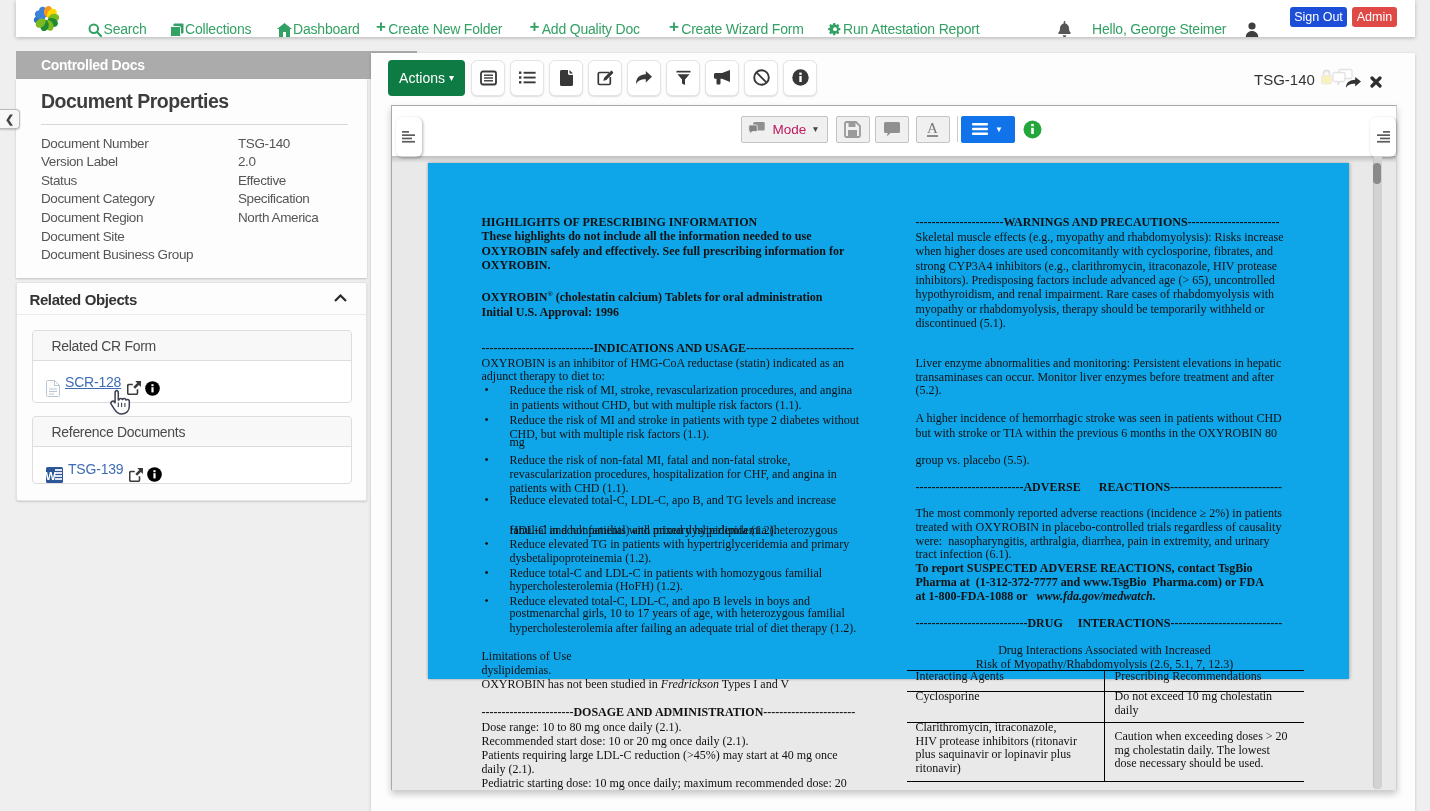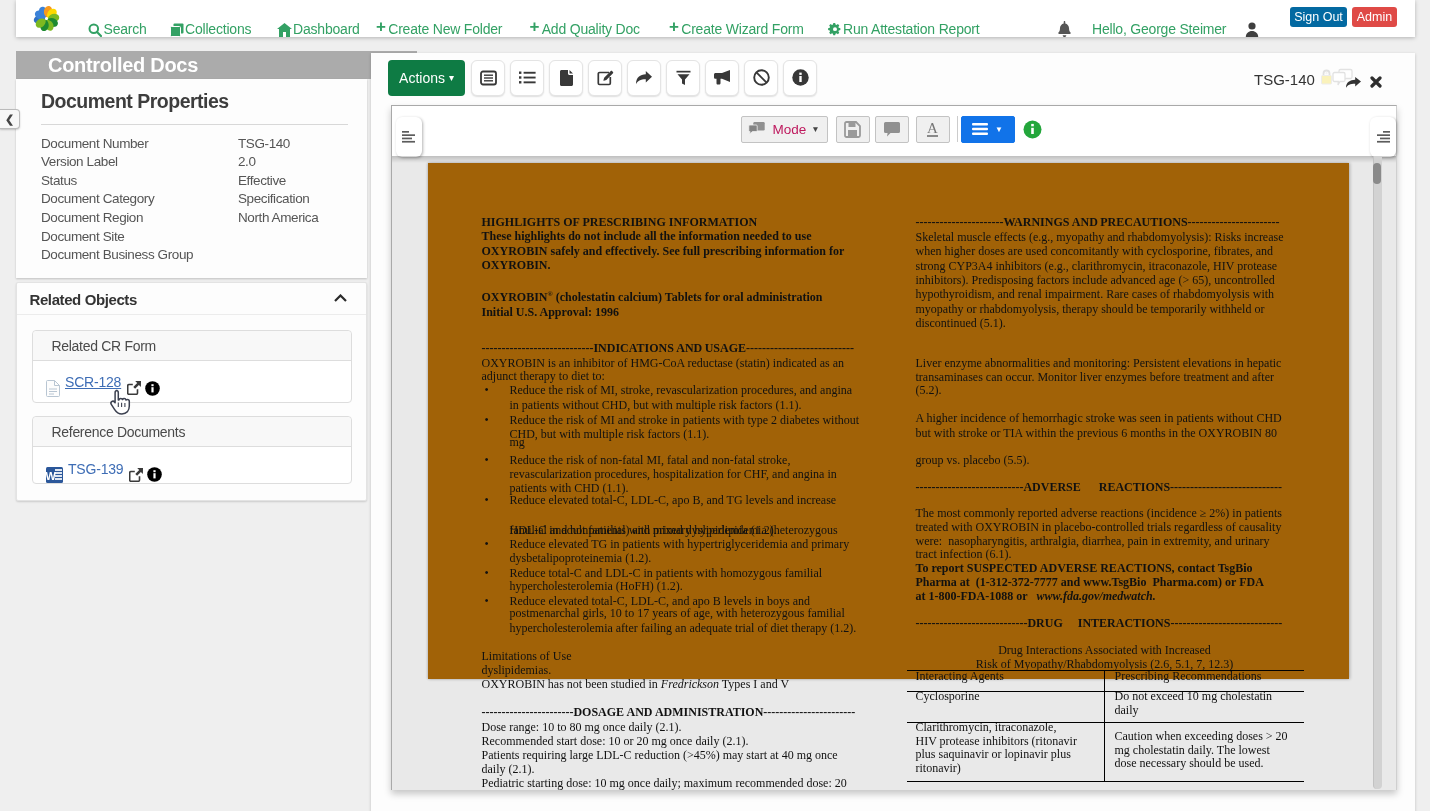--- a/index.html
+++ b/index.html
@@ -8,21 +8,21 @@
 #nav{left:16px;top:0;width:1399px;height:37px;background:#fff;
  box-shadow:0 1px 4px rgba(0,0,0,.25)}
 .nitem{position:absolute;top:0;height:37px;display:flex;align-items:flex-end;
  color:#33a164;font-size:14px;letter-spacing:-0.2px;white-space:nowrap}
 .nitem svg{margin-right:1.5px}
 .plus{font-weight:bold;font-size:17px;margin-right:2.5px;margin-top:-1.5px}
 .nbtn{position:absolute;top:7px;height:20px;border-radius:3px;color:#fff;
  font-size:12.5px;display:flex;align-items:center;justify-content:center}
 
 #sbhdr{left:16px;top:51px;width:401px;height:28px;background:#ababab;
- color:#fff;font-weight:bold;font-size:20px;letter-spacing:-0.3px;line-height:28px;padding-left:32px}
+ color:#fff;font-weight:bold;font-size:14px;letter-spacing:-0.3px;line-height:28px;padding-left:25px}
 #card1{left:16px;top:79px;width:351px;height:199px;background:#fdfdfd;
  box-shadow:0 1px 2px rgba(0,0,0,.2)}
 #dp{left:41px;top:89.5px;font-size:19.5px;font-weight:bold;color:#3d3d3d;letter-spacing:-0.5px}
 #dphr{left:41px;top:123.5px;width:307px;height:1px;background:#d8d8d8}
 .prow{position:absolute;font-size:13.5px;color:#555;letter-spacing:-0.4px}
 #card2{left:16px;top:281.5px;width:351px;height:219px;background:#fdfdfd;
  border:1px solid #e3e3e3;border-radius:2px;box-shadow:0 1px 2px rgba(0,0,0,.15)}
 #ro{left:12.5px;top:8.5px;font-size:15px;font-weight:bold;color:#333;letter-spacing:-0.4px}
 #rohr{left:0;top:31.5px;width:349px;height:1px;background:#ececec}
 .ibox{position:absolute;left:14.5px;width:320px;border:1px solid #ddd;border-radius:4px;background:#fff}
@@ -47,21 +47,21 @@
 #viewer{left:19.5px;top:52.5px;width:1006px;height:685px;border-top:1px solid #a9a9a9;
  border-left:1px solid #a9a9a9;border-right:1px solid #cfcfcf;background:#e9e9e9;box-shadow:0 4px 7px rgba(0,0,0,.22)}
 #vtoolbar{left:0;top:0;width:1004px;height:50px;background:#fff}
 .vbtn{position:absolute;top:9.5px;height:27px;border:1px solid #c3c3c3;border-radius:2px;
  background:#f0f0f0;display:flex;align-items:center;justify-content:center}
 .tab{position:absolute;width:26px;height:40px;top:11px;background:#fff;border-radius:6px;
  box-shadow:1px 1px 3px rgba(0,0,0,.3);display:flex;align-items:center;justify-content:center}
 #canvas{left:0;top:50px;width:1004px;height:635px}
 #canvas .shade{position:absolute;left:0;top:0;width:100%;height:7px;
  background:linear-gradient(rgba(0,0,0,.18),rgba(0,0,0,0))}
-#page{left:36px;top:6.5px;width:921px;height:516px;background:#a16207;
+#page{left:36px;top:6.5px;width:921px;height:516px;background:#0ea5e9;
  box-shadow:1px 0 3px rgba(0,0,0,.25), -1px 0 2px rgba(0,0,0,.12)}
 #strack{left:981px;top:0;width:9px;height:633px;background:#d2d2d2;border-left:1px solid #c2c2c2;border-radius:0 0 4px 4px}
 #sthumb{left:981.5px;top:7px;width:8px;height:21px;background:#8a8a8a;border-radius:4px}
 
 .doc{font-family:"Liberation Serif",serif;color:#111;font-size:12px;white-space:nowrap}
 .doc b{font-weight:bold}
 .col{position:absolute}
 .ln{position:relative}
 .bl{padding-left:28px}
 .bu{position:absolute;left:3px}
@@ -91,21 +91,21 @@
         <path fill="#555" d="M7.5 16c1 0 1.8-.8 1.8-1.8H5.7c0 1 .8 1.8 1.8 1.8zm6-4.5c-.5-.6-1.5-1.5-1.5-4.5 0-2.3-1.6-4.1-3.7-4.6V1.2C8.3.5 8 0 7.5 0S6.7.5 6.7 1.2v1.2C4.6 2.9 3 4.7 3 7c0 3-1 3.9-1.5 4.5-.2.2-.3.4-.3.6 0 .4.3.8.8.8h11c.5 0 .8-.4.8-.8 0-.2-.1-.4-.3-.6z"></path>
       </svg>
     </div>
     <div class="nitem" style="left:1076px">Hello, George Steimer</div>
     <div class="nitem" style="left:1229px">
       <svg width="14" height="15" viewBox="0 0 14 15">
         <circle cx="7" cy="4" r="3.6" fill="#3f3f3f"></circle>
         <path d="M0.8 15c0-3.5 2.8-6 6.2-6s6.2 2.5 6.2 6z" fill="#3f3f3f"></path>
       </svg>
     </div>
-    <div class="nbtn" style="left:1274px;width:57px;background:#0369a1">Sign Out</div>
+    <div class="nbtn" style="left:1274px;width:57px;background:#1d4ed8">Sign Out</div>
     <div class="nbtn" style="left:1336px;width:45px;background:#df4a46">Admin</div>
   </div>
 <svg class="abs" style="left:33px;top:4px" width="27" height="28" viewBox="0 0 27 28">
 <defs>
       <path id="pt" d="M0 -1.2 C -4.2 -3.2, -5.4 -8.6, -2.6 -11.6 C -1.2 -13.2, 1.2 -13.2, 2.6 -11.6 C 5.4 -8.6, 4.2 -3.2, 0 -1.2 Z"></path>
     </defs>
 <g transform="translate(13.5,14.6)">
 <use href="#pt" transform="rotate(-98)" fill="#2f6fc3"></use>
 <use href="#pt" transform="rotate(-61)" fill="#3b82d8"></use>
 <use href="#pt" transform="rotate(-25)" fill="#3b82d8"></use>

